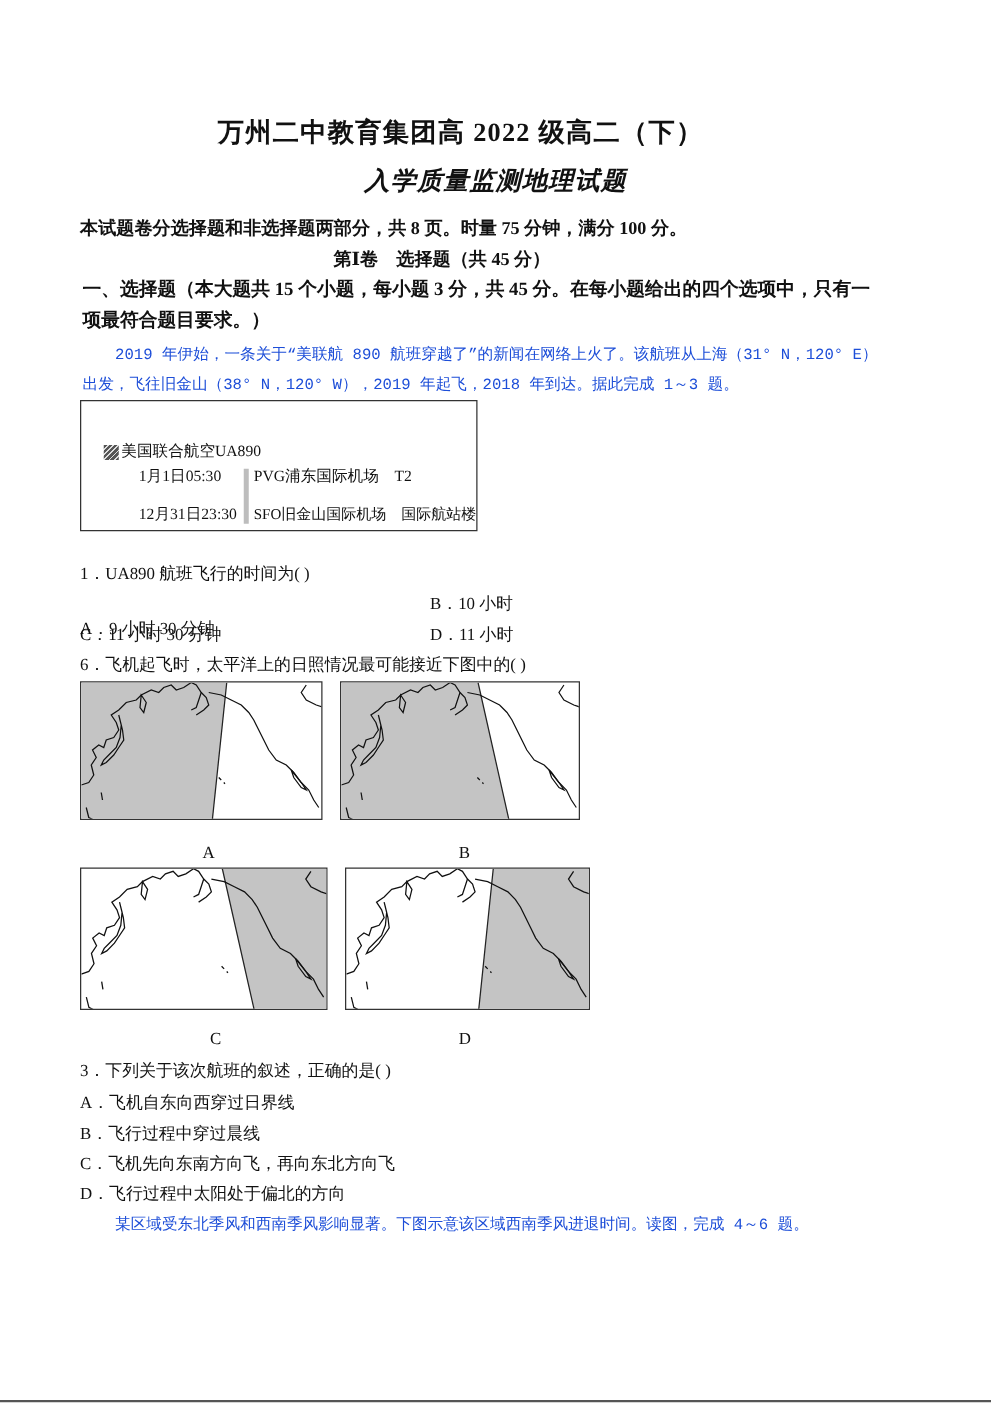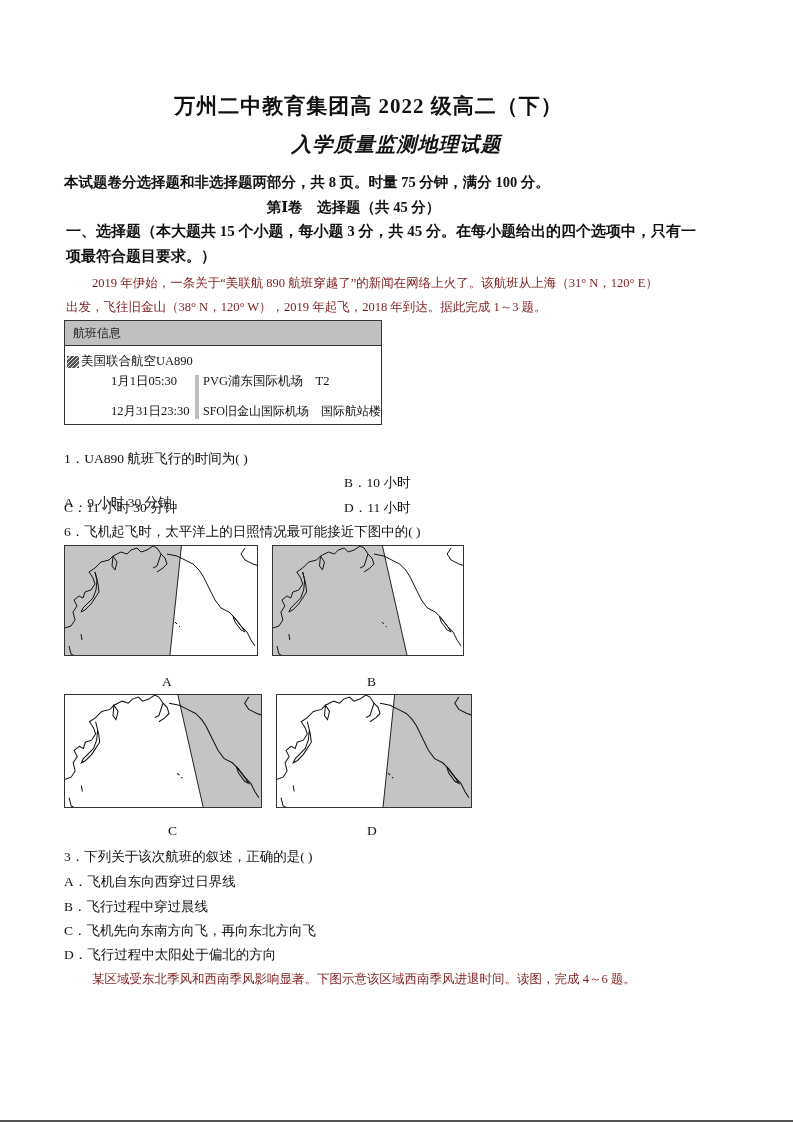--- a/index.html
+++ b/index.html
@@ -5,26 +5,26 @@
   html, body { margin: 0; padding: 0; background: #ffffff; }
   body { width: 793px; height: 1122px; position: relative; overflow: hidden;
          font-family: "Liberation Serif", "DejaVu Serif", serif; color: #111; }
   .abs { position: absolute; white-space: nowrap; }
   .title1 { top: 92px; left: 0; width: 737px; text-align: center; font-size: 21px; font-weight: bold; letter-spacing: 1px; }
   .title2 { top: 131px; left: 0; width: 793px; text-align: center; font-size: 20px; font-weight: bold; letter-spacing: 1px; font-style: italic; }
   .intro { top: 173px; left: 64px; font-size: 14.5px; font-weight: bold; }
   .section { top: 198px; left: 0; width: 685px; text-align: center; font-size: 14.5px; font-weight: bold; padding-left: 11px; }
   .instr1 { top: 222px; left: 66px; font-size: 15px; font-weight: bold; }
   .instr2 { top: 247px; left: 66px; font-size: 15px; font-weight: bold; }
-  .passage { left: 66px; font-size: 12.5px; font-family: Liberation Serif, serif; color: #7f1d1d; }
+  .passage { left: 66px; font-size: 12.5px; font-family: Liberation Mono, monospace; color: #1d4ed8; }
   .p1 { top: 275px; left: 92px; }
   .p2 { top: 299px; }
   .flight-box { position: absolute; left: 64px; top: 320px; width: 318px; height: 105px; border: 1px solid #333; box-sizing: border-box; }
   .flight-head { height: 24px; background: #c0c0c0; border-bottom: 1px solid #333; font-size: 12px; line-height: 24px; padding-left: 8px; color: #222; font-family: "DejaVu Sans", sans-serif; }
-  .airline { position: absolute; left: 2px; top: 32px; font-size: 12.5px; display: flex; align-items: center; text-align: center; }
+  .airline { position: absolute; left: 18px; top: 32px; font-size: 12.5px; display: flex; align-items: center; text-align: center; }
   .logo { width: 12px; height: 12px; margin-right: 2px; background: repeating-linear-gradient(135deg, #555 0 2px, #ddd 2px 3px); }
   .t1 { position: absolute; left: 46px; top: 52px; font-size: 12.5px; }
   .t2 { position: absolute; left: 46px; top: 82px; font-size: 12.5px; }
   .vbar { position: absolute; left: 130px; top: 54px; width: 4px; height: 44px; background: #bdbdbd; }
   .a1 { position: absolute; left: 138px; top: 52px; font-size: 12.5px; }
   .a2 { position: absolute; left: 138px; top: 82px; font-size: 12px; }
   .q { font-size: 13.5px; left: 64px; }
   .opt-right { left: 344px; }
   .map { position: absolute; border: 1px solid #333; box-sizing: border-box; overflow: hidden; background: #fff; }
   .map svg { display: block; }
@@ -37,21 +37,20 @@
 <div class="abs title1">万州二中教育集团高 2022 级高二（下）</div>
 <div class="abs title2">入学质量监测地理试题</div>
 <div class="abs intro">本试题卷分选择题和非选择题两部分，共 8 页。时量 75 分钟，满分 100 分。</div>
 <div class="abs section">第Ⅰ卷　选择题（共 45 分）</div>
 <div class="abs instr1">一、选择题（本大题共 15 个小题，每小题 3 分，共 45 分。在每小题给出的四个选项中，只有一</div>
 <div class="abs instr2">项最符合题目要求。）</div>
 <div class="abs passage p1">2019 年伊始，一条关于“美联航 890 航班穿越了”的新闻在网络上火了。该航班从上海（31° N，120° E）</div>
 <div class="abs passage p2">出发，飞往旧金山（38° N，120° W），2019 年起飞，2018 年到达。据此完成 1～3 题。</div>
 
 <div class="flight-box">
-  <div class="flight-head">航班信息</div>
   <div class="airline">
     <span class="logo"></span>
     <span>美国联合航空UA890</span>
   </div>
   <div class="t1">1月1日05:30</div>
   <div class="vbar"></div>
   <div class="a1">PVG浦东国际机场　T2</div>
   <div class="t2">12月31日23:30</div>
   <div class="a2">SFO旧金山国际机场　国际航站楼</div>
 </div>

